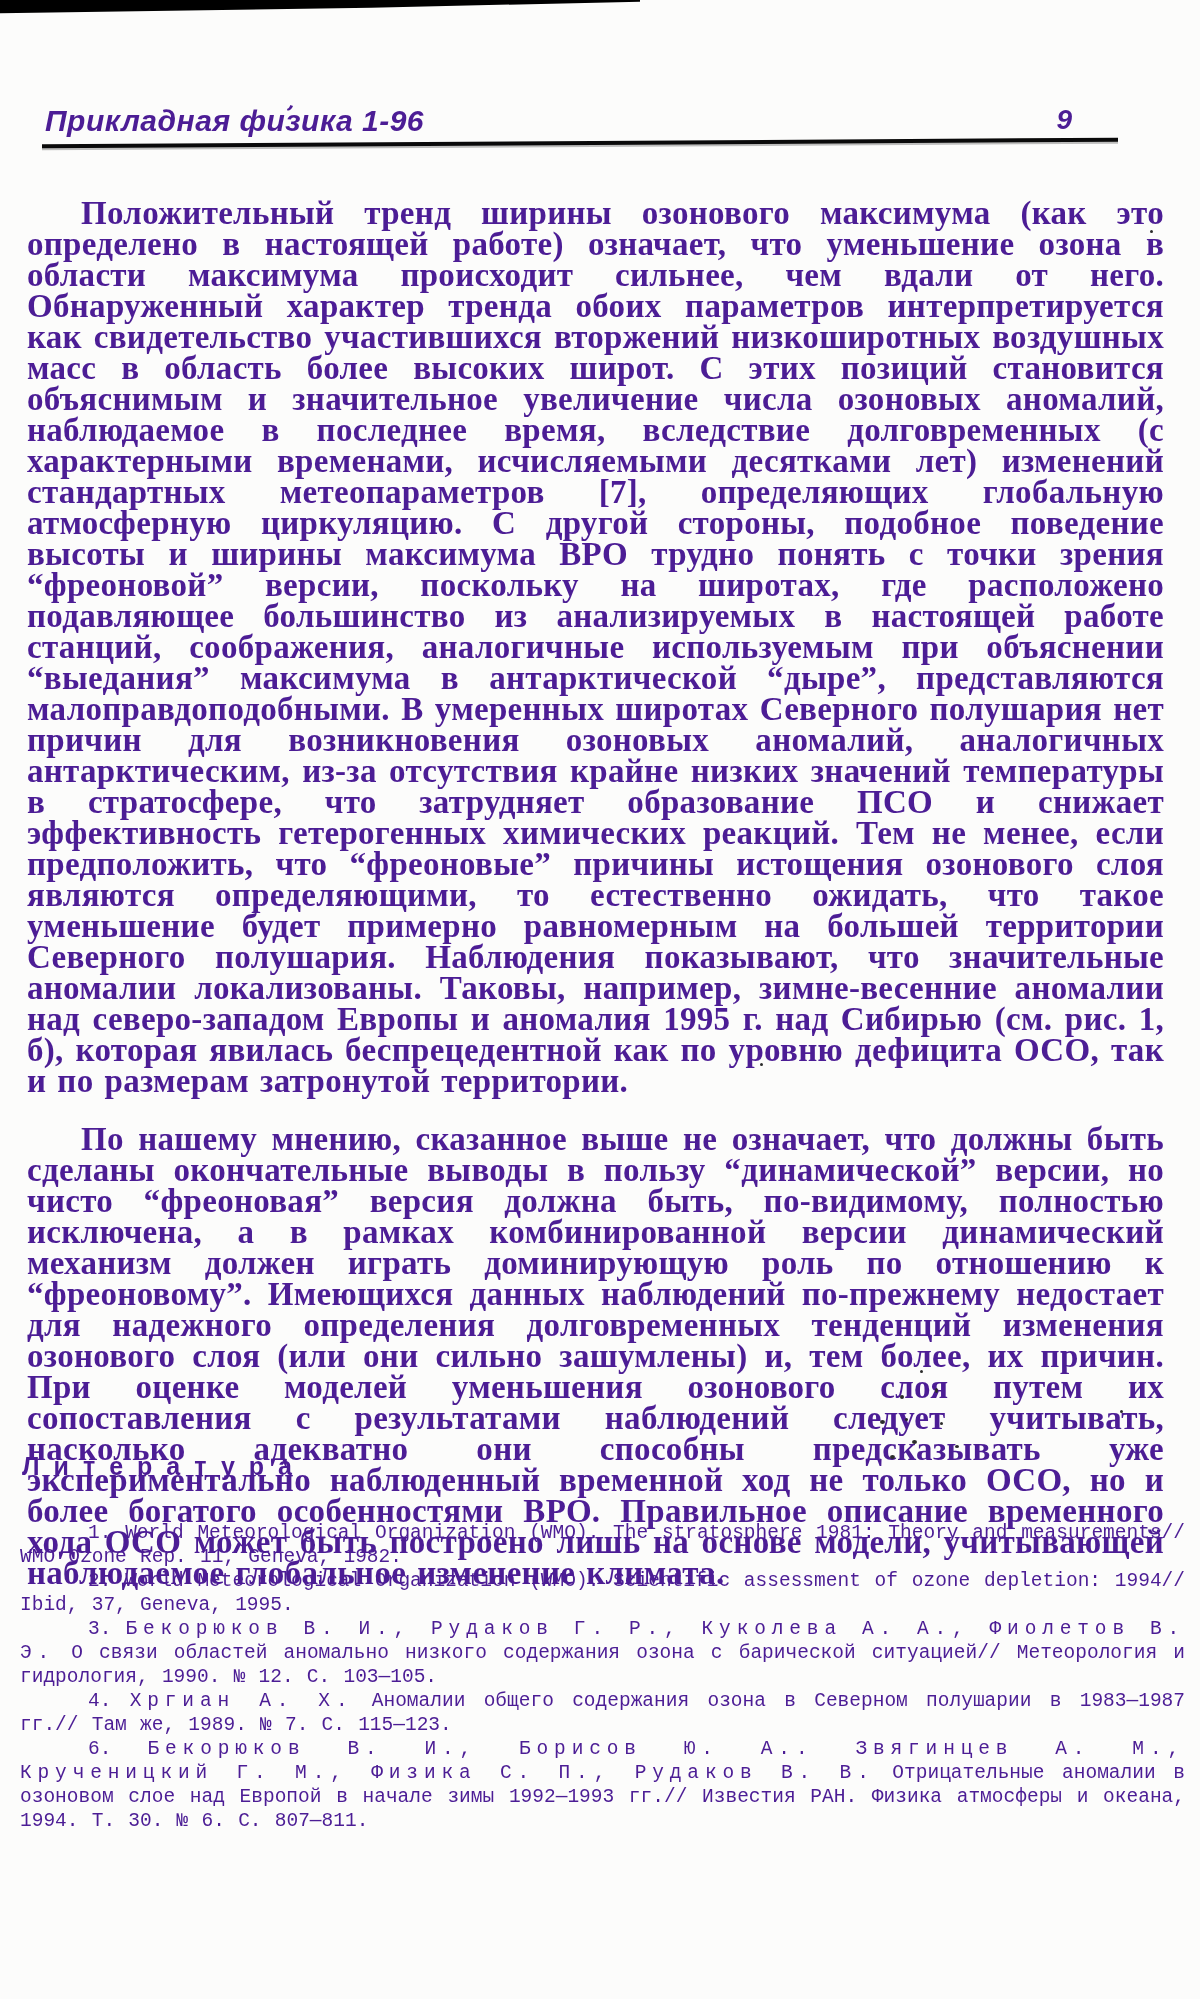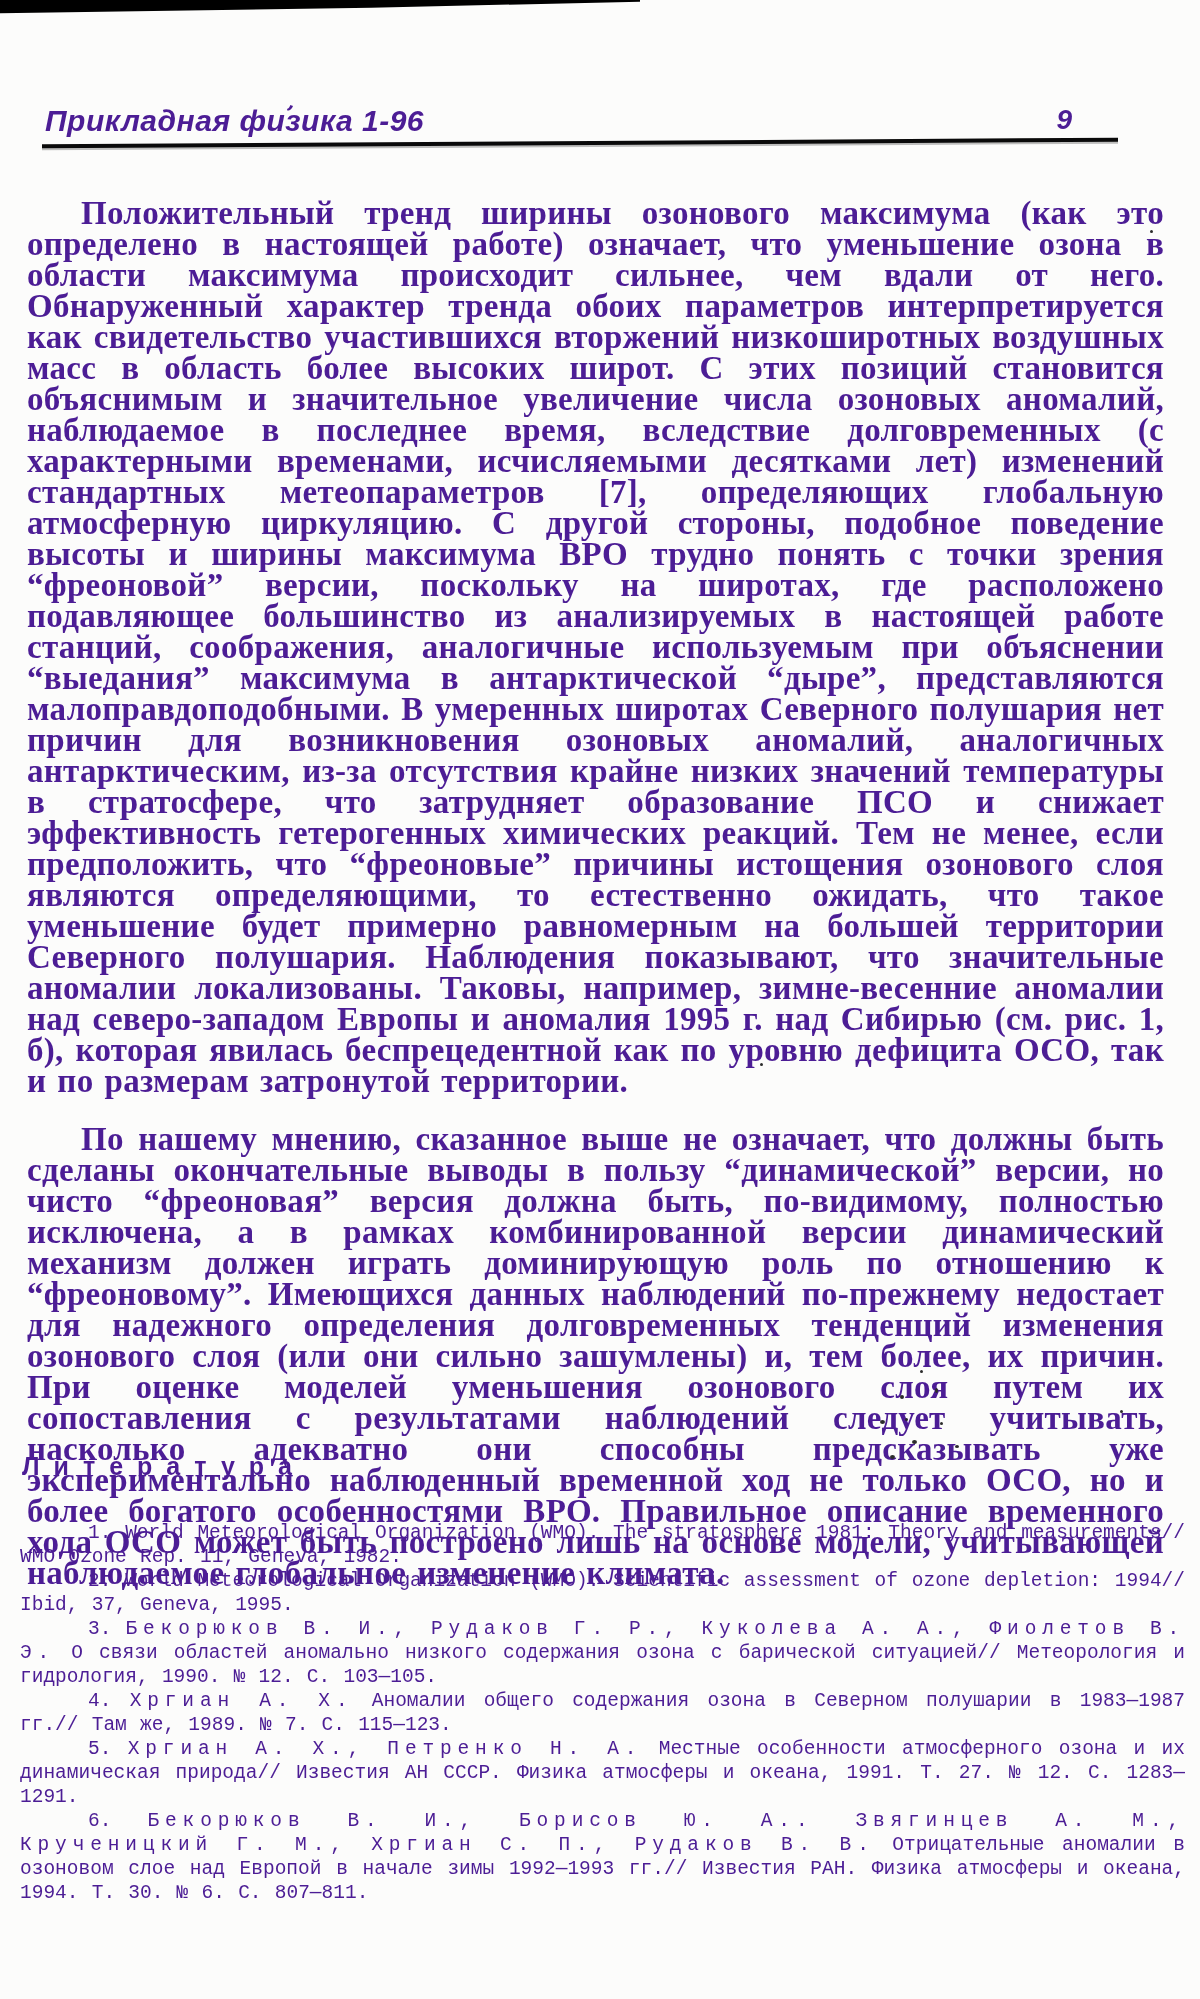--- a/index.html
+++ b/index.html
@@ -95,22 +95,21 @@
     <p>По нашему мнению, сказанное выше не означает, что должны быть сделаны окончательные выводы в пользу “динамической” версии, но чисто “фреоновая” версия должна быть, по-видимому, полностью исключена, а в рамках комбинированной версии динамический механизм должен играть доминирующую роль по отношению к “фреоновому”. Имеющихся данных наблюдений по-прежнему недостает для надежного определения долговременных тенденций изменения озонового слоя (или они сильно зашумлены) и, тем более, их причин. При оценке моделей уменьшения озонового слоя путем их сопоставления с результатами наблюдений следует учитывать, насколько адекватно они способны предсказывать уже экспериментально наблюденный временной ход не только ОСО, но и более богатого особенностями ВРО. Правильное описание временного хода ОСО может быть построено лишь на основе модели, учитывающей наблюдаемое глобальное изменение климата.</p>
   </div>
 
   <div class="literature">
     <h2 class="lit-heading">Литература</h2>
     <div class="refs">
       <p><span>1. </span><span class="ref-authors"></span><span>World Meteorological Organization (WMO). The stratosphere 1981: Theory and measurements// WMO Ozone Rep. 11, Geneva, 1982.</span></p>
       <p><span>2. </span><span class="ref-authors"></span><span>World Meteorological Organization (WMO). Scientific assessment of ozone depletion: 1994// Ibid, 37, Geneva, 1995.</span></p>
       <p><span>3. </span><span class="ref-authors">Бекорюков В. И., Рудаков Г. Р., Куколева А. А., Фиолетов В. Э.</span><span> О связи областей аномально низкого содержания озона с барической ситуацией// Метеорология и гидрология, 1990. № 12. С. 103—105.</span></p>
       <p><span>4. </span><span class="ref-authors">Хргиан А. Х.</span><span> Аномалии общего содержания озона в Северном полушарии в 1983—1987 гг.// Там же, 1989. № 7. С. 115—123.</span></p>
-      <p><span>5. </span><span class="ref-authors">Хргиан А. Х., Петренко Н. А.</span><span> Местные особенности атмосферного озона и их динамическая природа// Известия АН СССР. Физика атмосферы и океана, 1991. Т. 27. № 12. С. 1283—1291.</span></p>
-      <p><span>6. </span><span class="ref-authors">Бекорюков В. И., Борисов Ю. А.. Звягинцев А. М., Крученицкий Г. М., Хргиан С. П., Рудаков В. В.</span><span> Отрицательные аномалии в озоновом слое над Европой в начале зимы 1992—1993 гг.// Известия РАН. Физика атмосферы и океана, 1994. Т. 30. № 6. С. 807—811.</span></p>
+      <p><span>6. </span><span class="ref-authors">Бекорюков В. И., Борисов Ю. А.. Звягинцев А. М., Крученицкий Г. М., Физика С. П., Рудаков В. В.</span><span> Отрицательные аномалии в озоновом слое над Европой в начале зимы 1992—1993 гг.// Известия РАН. Физика атмосферы и океана, 1994. Т. 30. № 6. С. 807—811.</span></p>
     </div>
   </div>
 
   <div class="speck" style="left:900px; top:1395px; width:4px; height:4px;"></div>
   <div class="speck" style="left:880px; top:1420px; width:5px; height:4px;"></div>
   <div class="speck" style="left:905px; top:1418px; width:3px; height:3px;"></div>
   <div class="speck" style="left:935px; top:1388px; width:3px; height:5px;"></div>
   <div class="speck" style="left:912px; top:1440px; width:5px; height:4px;"></div>
   <div class="speck" style="left:940px; top:1422px; width:3px; height:3px;"></div>
   <div class="speck" style="left:955px; top:1445px; width:4px; height:3px;"></div>

